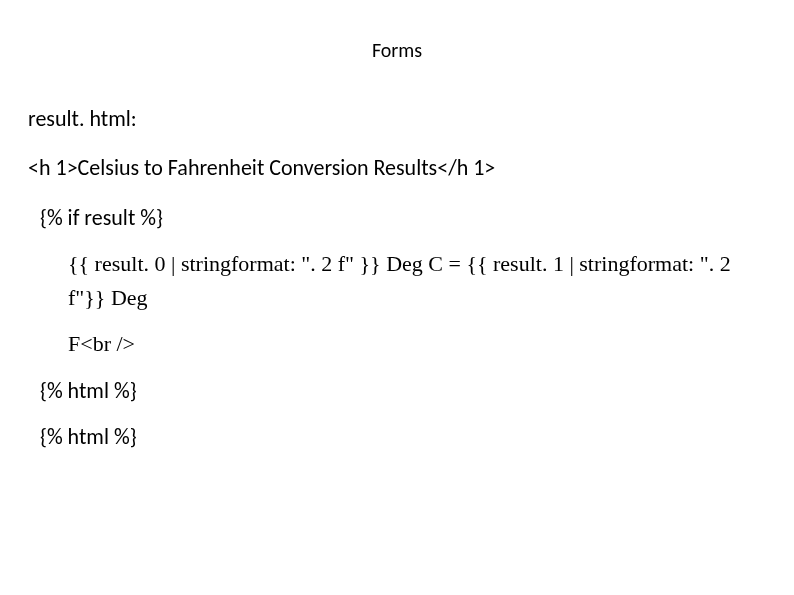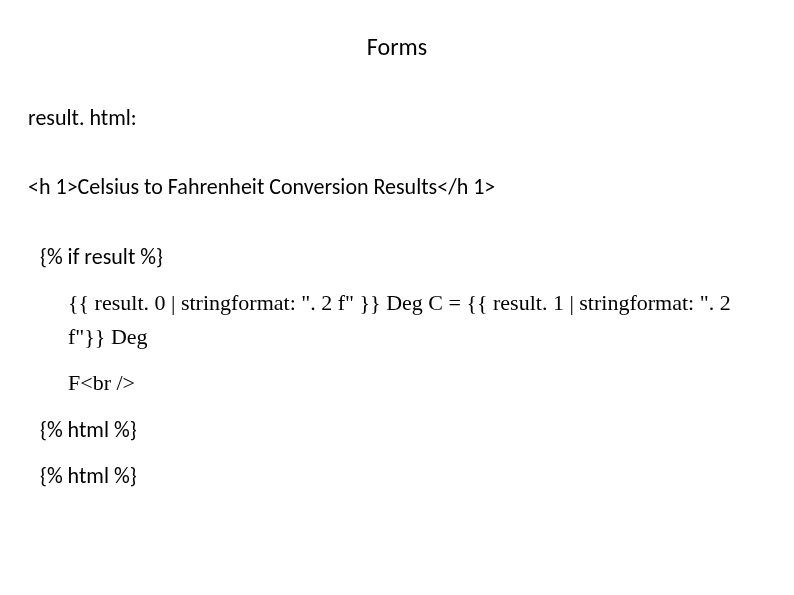--- a/index.html
+++ b/index.html
@@ -11,34 +11,34 @@
     color: #000000;
     position: relative;
   }
   .slide {
     width: 100%;
     height: 100%;
     padding: 30px 28px 30px 28px;
   }
   .title {
     text-align: center;
-    font-size: 24px;
+    font-size: 20px;
     font-weight: 400;
     margin-bottom: 40px;
-    margin-top: 2px;
+    margin-top: 8px;
   }
   .content {
     font-size: 22px;
     line-height: 1.55;
   }
   .label {
-    margin-bottom: 35px;
+    margin-bottom: 15px;
   }
   .tag-line {
-    margin-bottom: 36px;
+    margin-bottom: 16px;
   }
   .code-block {
     padding-left: 0;
   }
   .code-line {
     margin: 12px;
   }
   .indent {
     padding-left: 28px;
     font-family: Liberation Serif, serif;

